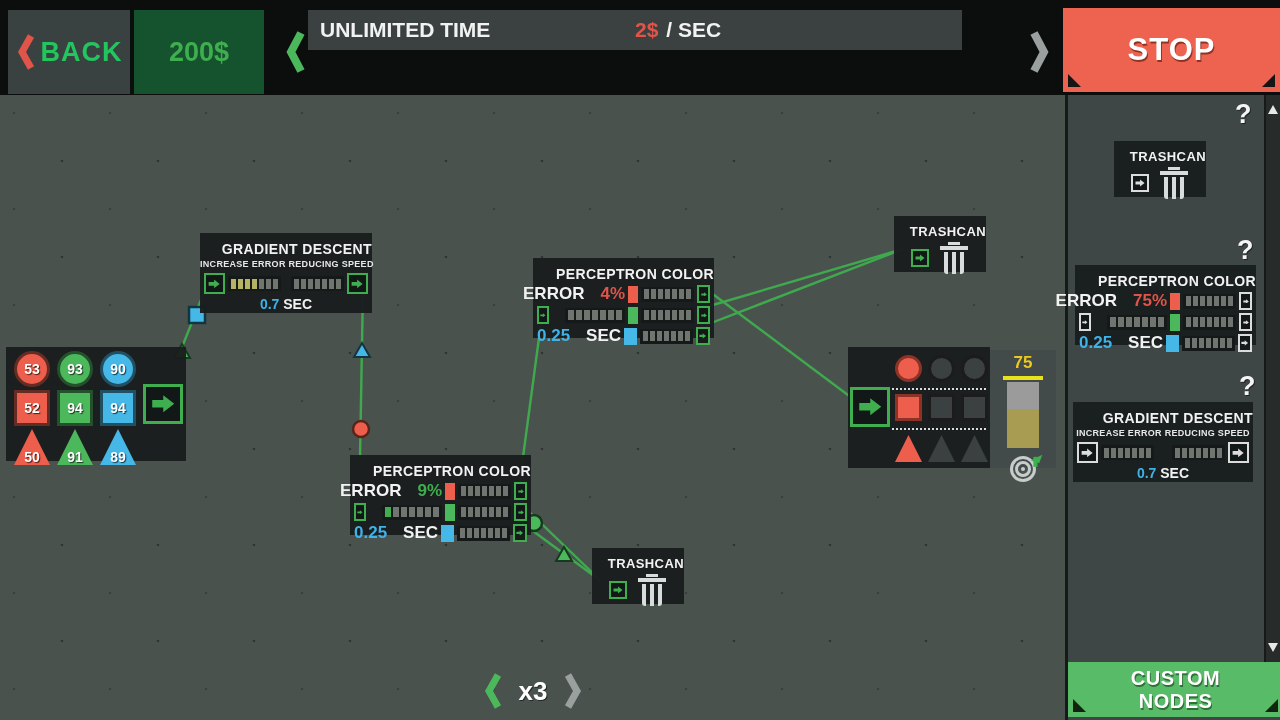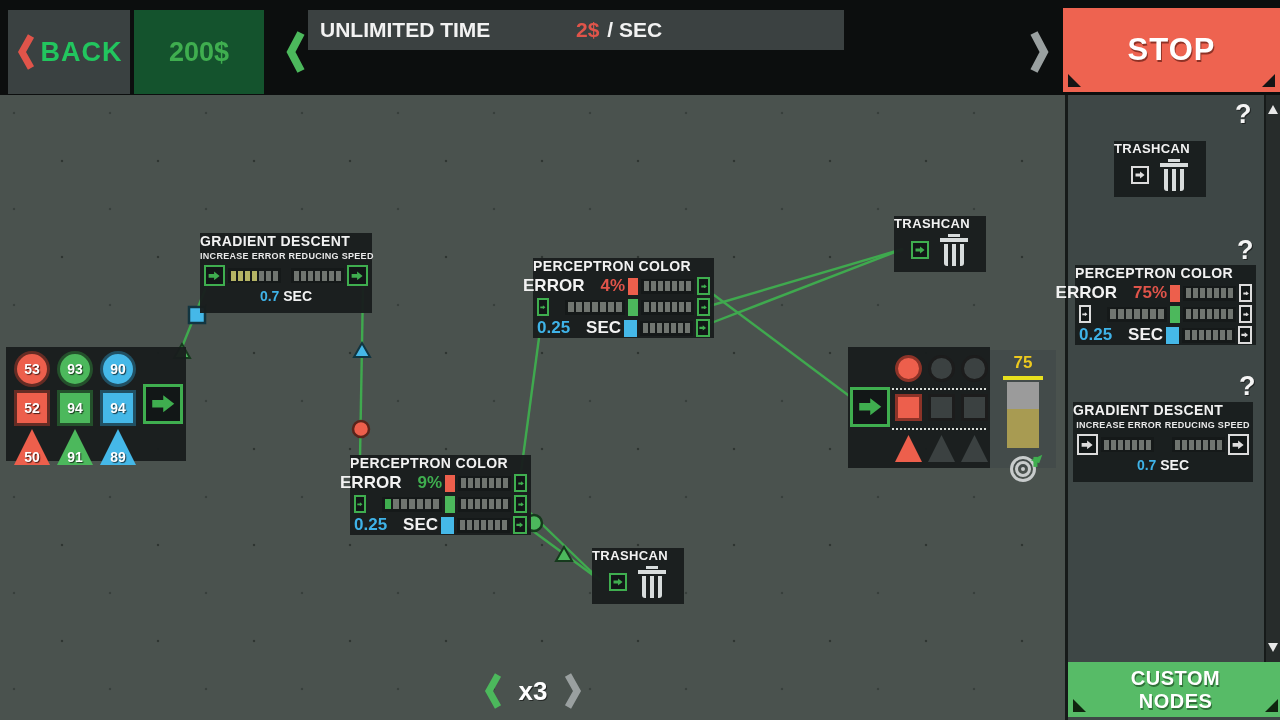--- a/index.html
+++ b/index.html
@@ -16,42 +16,42 @@
   .money { position:absolute; left:134px; top:10px; width:130px; height:84px; background:#14532d;
     display:flex; align-items:center; justify-content:center; color:#3fae4f; font-size:27px; }
   .chev { display:block; }
   .chev path { fill:none; stroke-linecap:butt; }
   .chev.green path { stroke:#4cb85c; }
   .chev.gray path { stroke:#9aa0a0; }
   .chev.red path { stroke:#e0544a; }
   .chev-left-main { position:absolute; left:283px; top:28px; }
   .chev-right-main { position:absolute; left:1028px; top:28px; }
   .inforows { position:absolute; left:308px; top:10px; width:654px; height:84px; color:#f2f2f2; font-size:21px; }
-  .inforow { position:absolute; left:0; width:536px; height:40px; display:flex; align-items:center; padding:12px 12px; }
+  .inforow { position:absolute; left:0; width:654px; height:40px; display:flex; align-items:center; padding:12px 12px; }
   .inforow .half { width:50%; display:flex; align-items:center; gap:8px; white-space:nowrap; }
   .inforow.r1 { top:0; background:#3b4141; }
   .inforow.r2 { top:42px; background:#2d3232; }
   .t-red { color:#e0544a; } .t-green { color:#3fae4f; } .t-blue { color:#3fb3e8; }
   .stop-btn { position:absolute; left:1063px; top:8px; width:217px; height:84px; background:#ee6350;
     display:flex; align-items:center; justify-content:center; color:#fff; font-size:31px; letter-spacing:1px; cursor:pointer;
     text-shadow:1px 2px 0 rgba(90,25,15,.65); }
   .corner-bl,.corner-br { position:absolute; width:0; height:0; }
   .corner-bl { left:5px; bottom:5px; border-bottom:13px solid #151515; border-right:13px solid transparent; }
   .corner-br { right:5px; bottom:5px; border-bottom:13px solid #151515; border-left:13px solid transparent; }
   
   .canvas { position:absolute; left:0; top:95px; width:1065px; height:625px;
     background-color:#4a524e;
     background-image:
       radial-gradient(circle, rgba(18,24,21,.5) 1.4px, transparent 1.6px),
       radial-gradient(circle, rgba(18,24,21,.32) 1.4px, transparent 1.6px);
     background-size:96px 96px, 96px 96px;
     background-position:14px 18px, 62px 66px; }
   .wires { position:absolute; left:0; top:0; pointer-events:none; }
   .node { position:absolute; background:rgba(25,29,29,.96); color:#f2f2f2; }
-  .node-title { text-align:left; font-size:14px; letter-spacing:.4px; padding-top:0; white-space:nowrap; }
+  .node-title { text-align:right; font-size:14px; letter-spacing:.4px; padding-top:8px; white-space:nowrap; }
   .node-sub { text-align:center; font-size:9px; letter-spacing:.3px; color:#e8e8e8; padding-top:2px; white-space:nowrap; }
   
   .aport { display:flex; align-items:center; justify-content:center; background:rgba(18,22,22,.9); cursor:pointer; }
   .aport.green { border:2px solid #3fae4f; color:#3fae4f; }
   .aport.white { border:2px solid #dcdcdc; color:#dcdcdc; }
   .aport.sm { width:18px; height:18px; }
   .aport.md { width:21px; height:21px; }
   .aport.big { width:40px; height:40px; border-width:3px; }
   .aport svg { width:72%; height:auto; display:block; }
   

